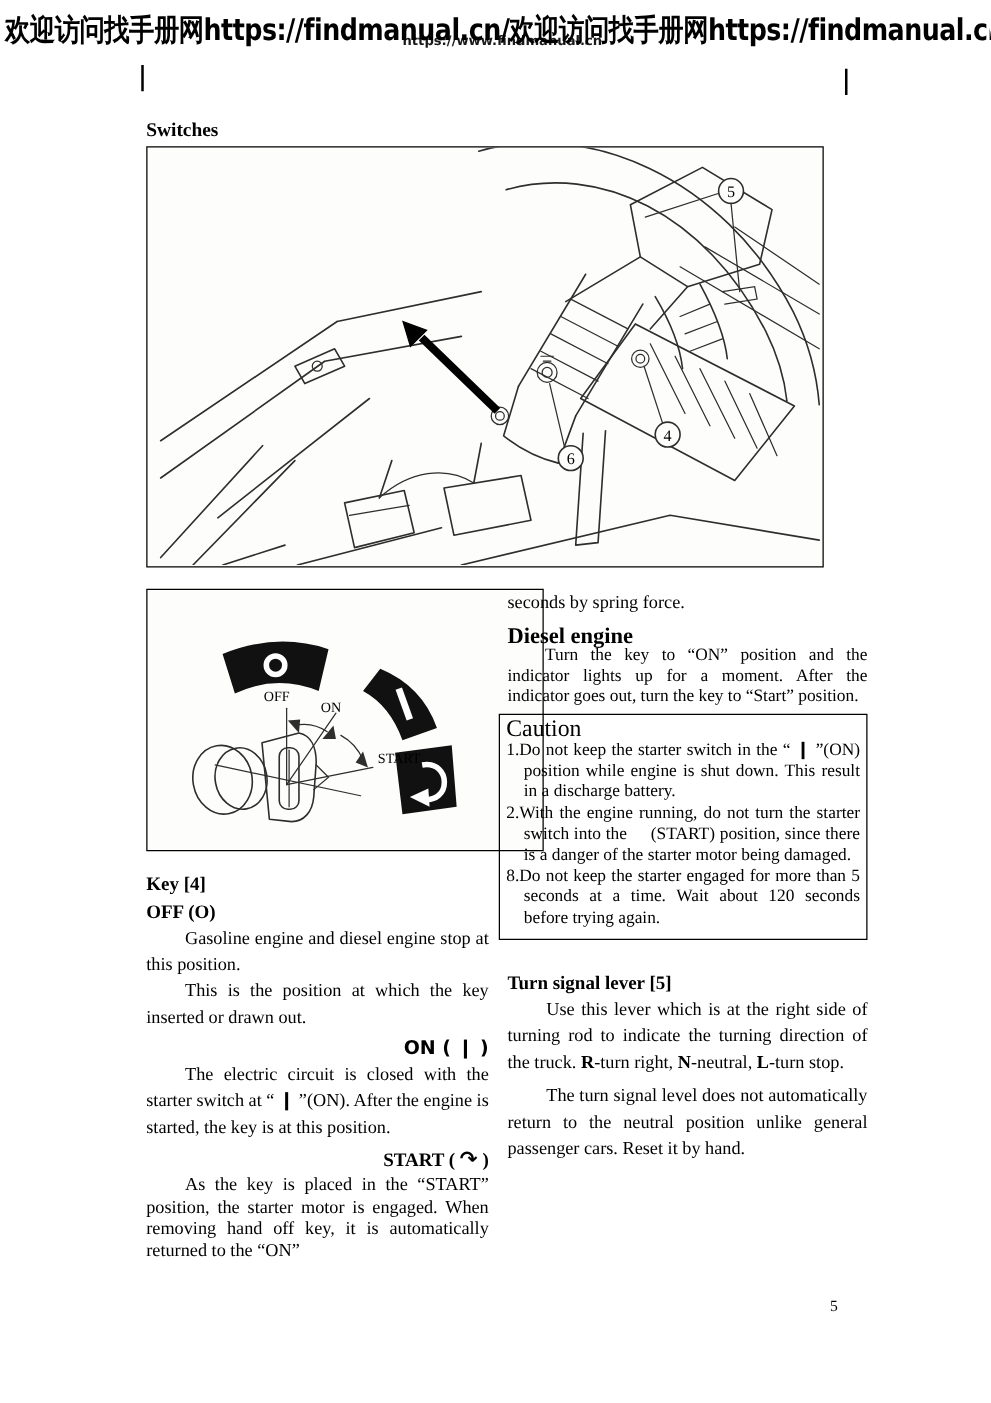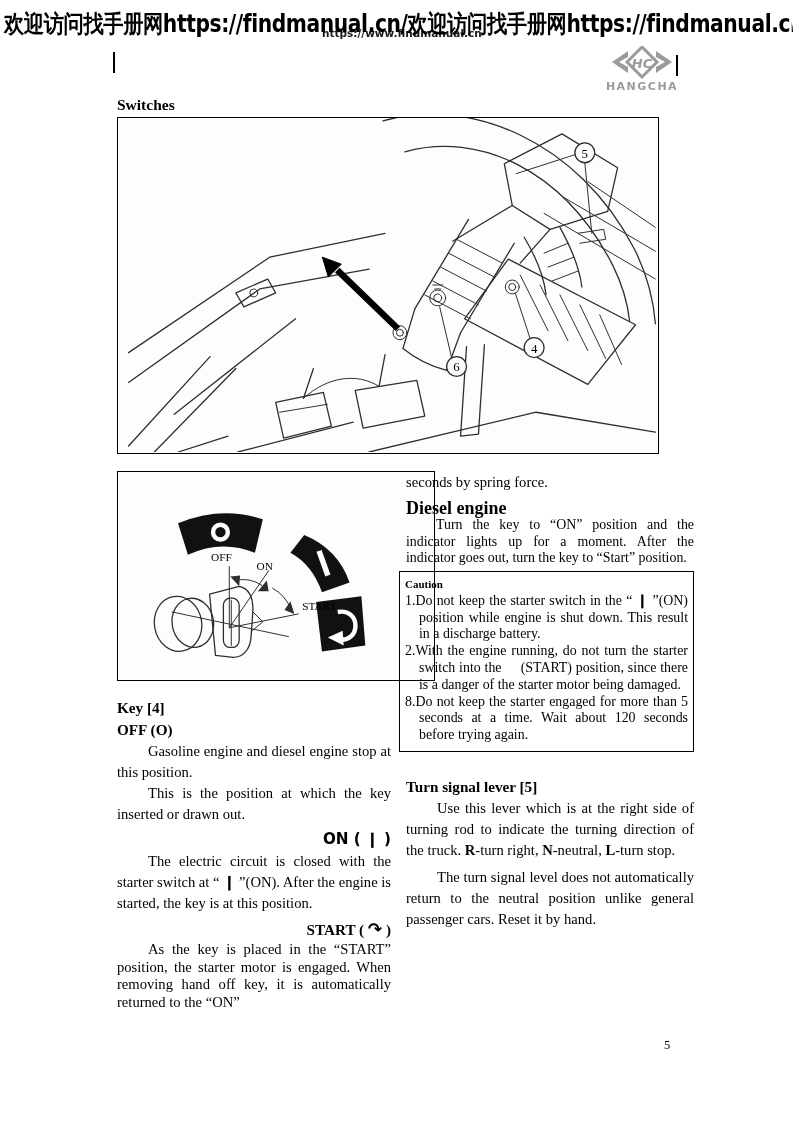--- a/index.html
+++ b/index.html
@@ -60,49 +60,40 @@
   .h-small { font-weight:bold; font-size:18px; line-height:17px; text-align:left; margin-top:7px; }
   .sym-bar { font-family:"DejaVu Sans", sans-serif; }
   .start-sym { font-family:"DejaVu Sans", sans-serif; font-size:17px; font-weight:bold; }
   .mt2 { margin-top:2px; } .mt4 { margin-top:4px; } .mt6 { margin-top:6px; }
   .start-p { font-size:14.6px; line-height:17.6px; text-indent:31px; }
   
   .caution-box {
     border:1.6px solid #000; margin-left:-7px; width:295px;
     padding:3px 5px 7px 5px; margin-top:4px;
   }
-  .caution-title { font-weight:bold; font-size:11px; line-height:18px; text-align:left; }
+  .caution-title { font-weight:normal; font-size:19px; line-height:18px; text-align:left; }
   .caution-item {
     font-size:13.9px; line-height:16.8px; text-align:justify;
     padding-left:14px; text-indent:-14px;
   }
   .turn-h { font-weight:bold; font-size:15.2px; line-height:22px; text-align:left; margin-top:24px; }
   .b { font-weight:bold; }
   .pgnum { position:absolute; left:664px; top:1038px; font-size:12.5px; }
 </style>
 </head>
 <body>
 
 <div class="page">
 
   <div class="hdr-wm">https://www.findmanual.cn</div>
   <div class="hdr">欢迎访问找手册网https://findmanual.cn/欢迎访问找手册网https://findmanual.cn/</div>
 
   <div class="tick tick-l"></div>
   <div class="tick tick-r"></div>
 
-  <div class="logo">
-    <svg width="76" height="33" viewBox="0 0 76 33">
-      <path d="M 8,16 L 24,5 L 24,11 L 15,16 L 24,21 L 24,27 Z" fill="#9b9b9b"></path>
-      <path d="M 68,16 L 52,5 L 52,11 L 61,16 L 52,21 L 52,27 Z" fill="#9b9b9b"></path>
-      <path d="M 38,1 L 53,16 L 38,31 L 23,16 Z" fill="none" stroke="#9b9b9b" stroke-width="3"></path>
-      <text x="38" y="21.5" text-anchor="middle" style="font-family:'DejaVu Sans',sans-serif;font-size:13px;font-weight:bold;fill:#9b9b9b;font-style:italic">HC</text>
-    </svg>
-    <div class="logo-name">HANGCHA</div>
-  </div>
 
   <div class="section-h">Switches</div>
 
   <div class="fig1">
     <svg width="539" height="334" viewBox="0 0 541 336">
 
       <path class="ln" d="M 266,3 C 352,-22 462,22 519,132 C 531,156 538,182 540,207"></path>
       <path class="ln" d="M 288,34 C 362,13 448,52 497,148 C 507,168 512,186 514,204"></path>
 
       <path class="ln" d="M 388,46 L 446,16 L 502,50 L 492,94 L 434,112 L 396,88 Z"></path>

